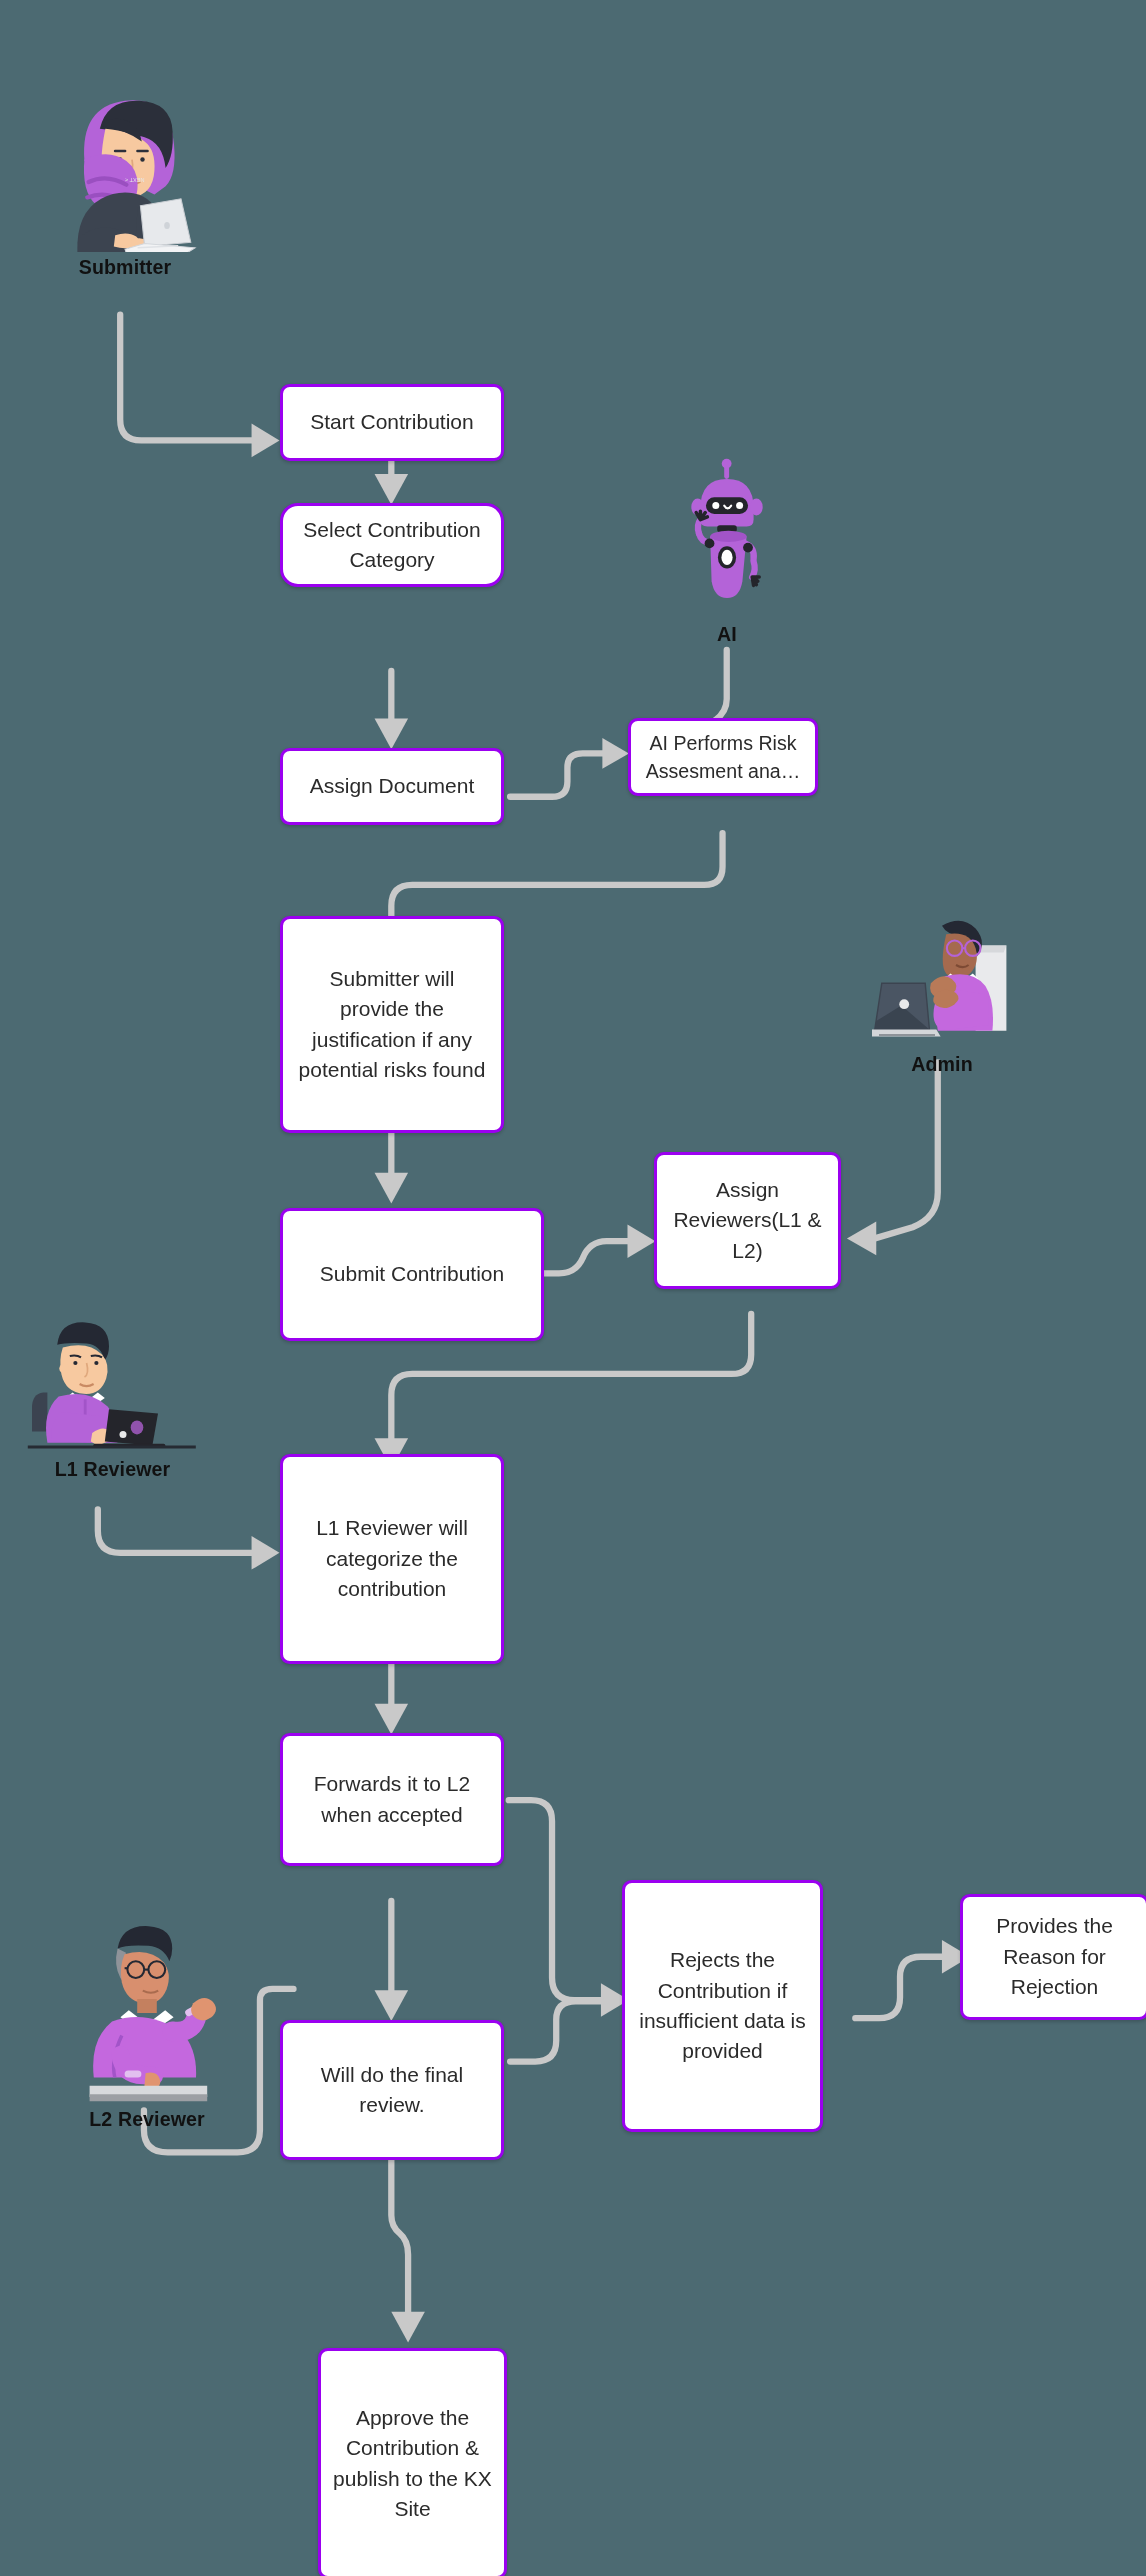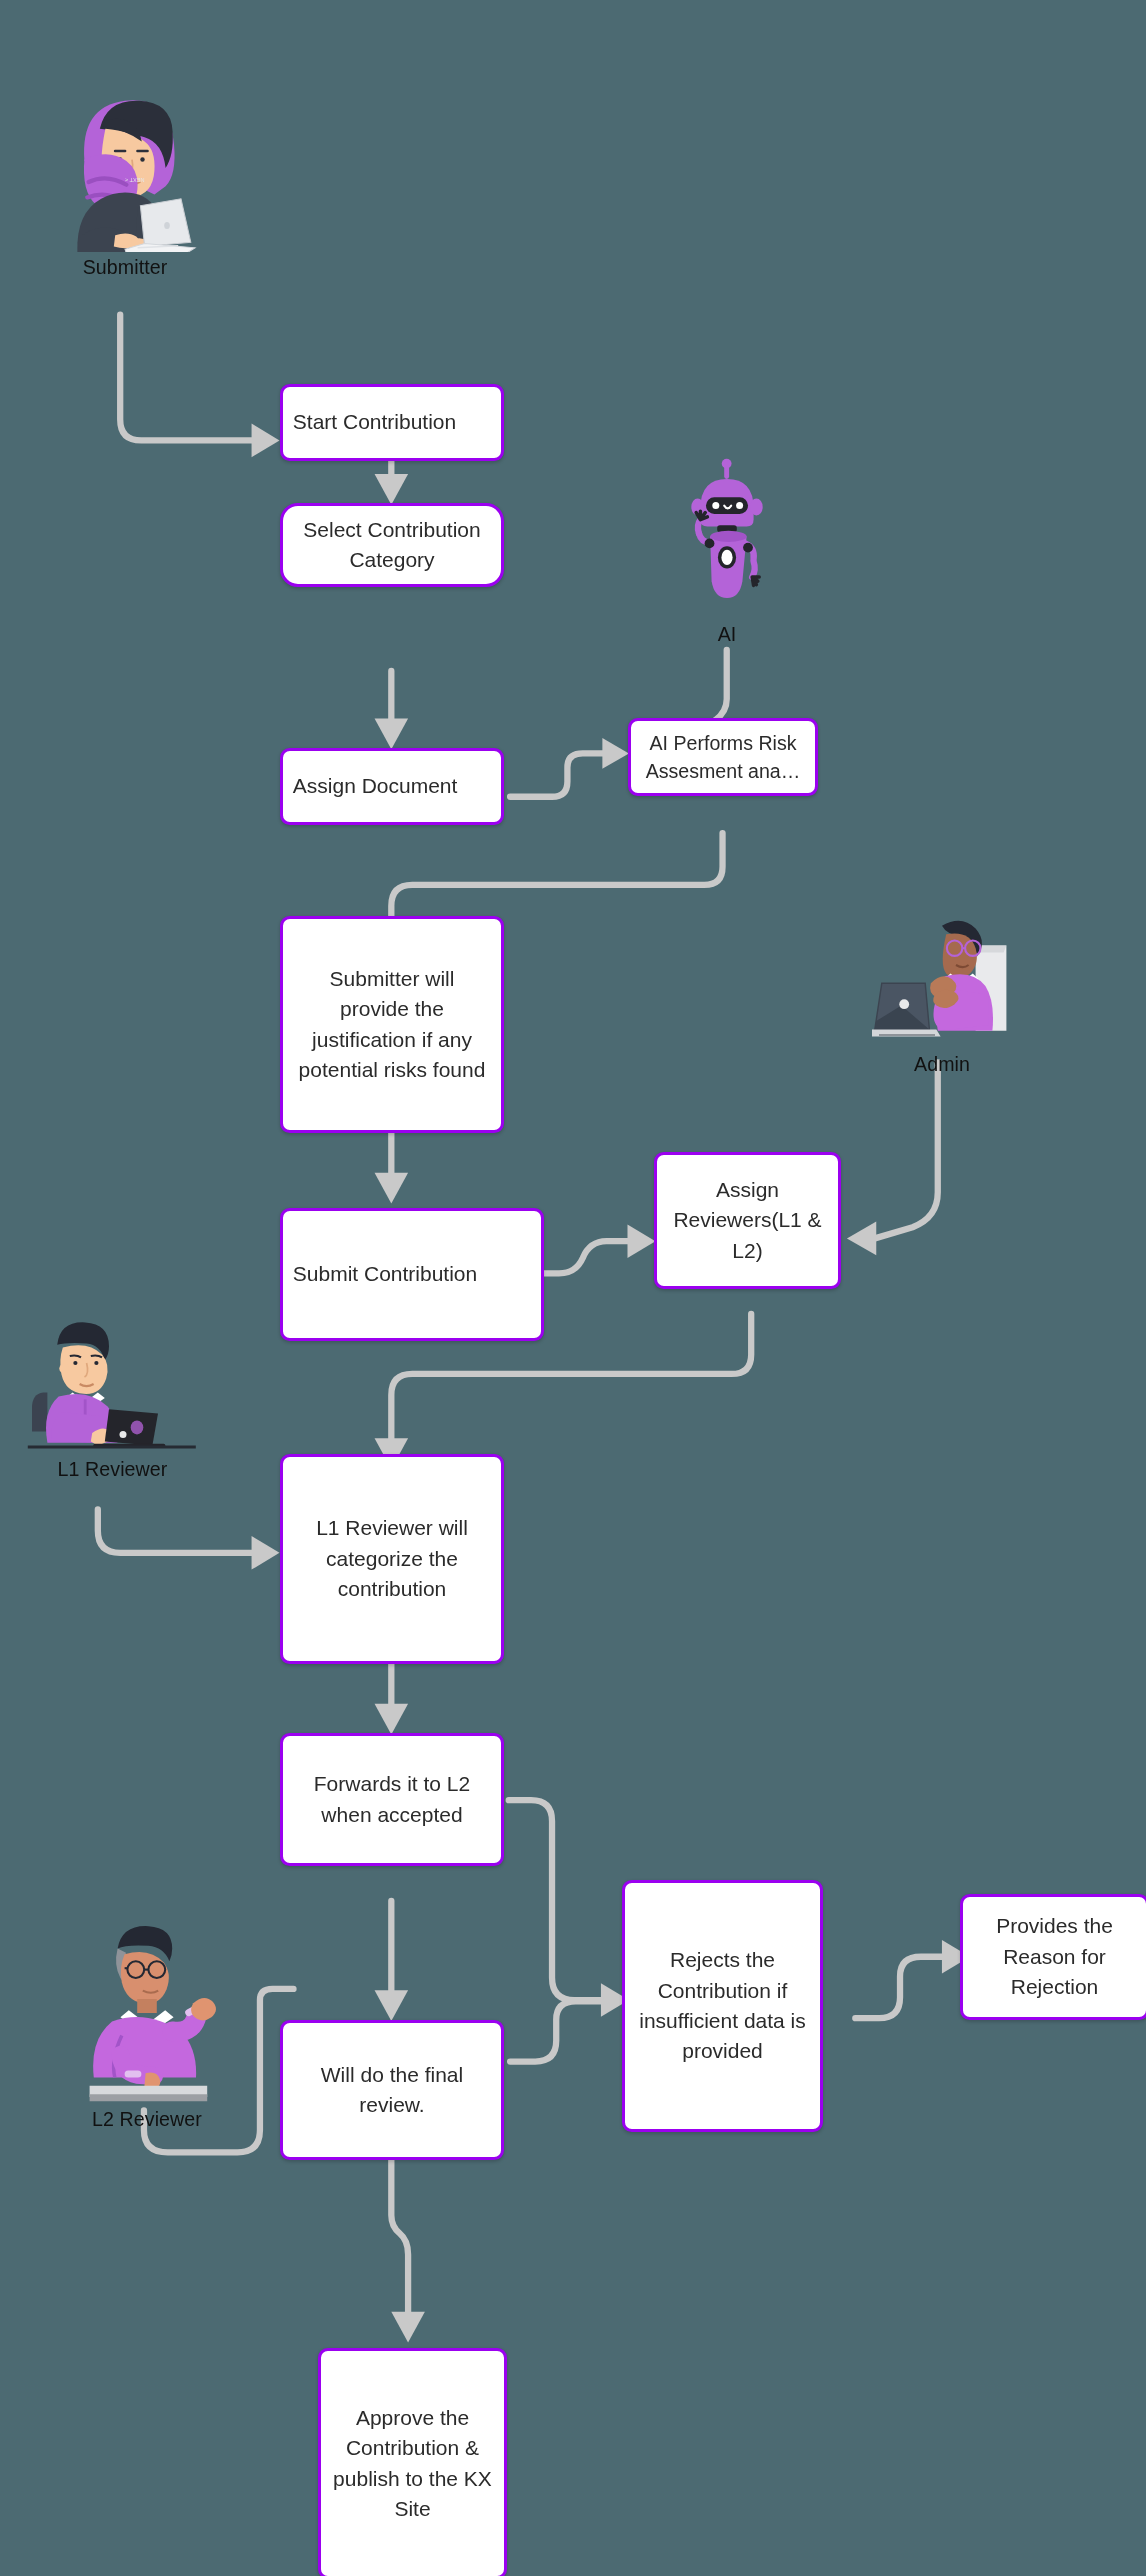--- a/index.html
+++ b/index.html
@@ -11,38 +11,39 @@
     overflow:hidden;
   }
   .node{
     position:absolute;
     background:#ffffff;
     border:3.5px solid #9b00f0;
     border-radius:9.8px;
     box-sizing:border-box;
     display:flex;
     align-items:center;
+    justify-content:center;
     text-align:center;
     color:#2b2b2b;
     font-size:21px;
     line-height:1.45;
     padding:7px 9.8px;
     box-shadow:0 1.4px 3.5px rgba(0,0,0,.18);
   }
   .node span{display:block;}
   .actor{
     position:absolute;
     display:flex;
     flex-direction:column;
     align-items:center;
   }
   .actor .caption{
     margin-top:4.2px;
     font-size:19.6px;
-    font-weight:normal;
+    font-weight:bold;
     color:#111111;
     letter-spacing:0.1px;
     white-space:nowrap;
   }
   .art{display:block;}
   svg.edges{
     position:absolute;left:0;top:0;
     width:1146px;height:2576px;
     pointer-events:none;
   }

